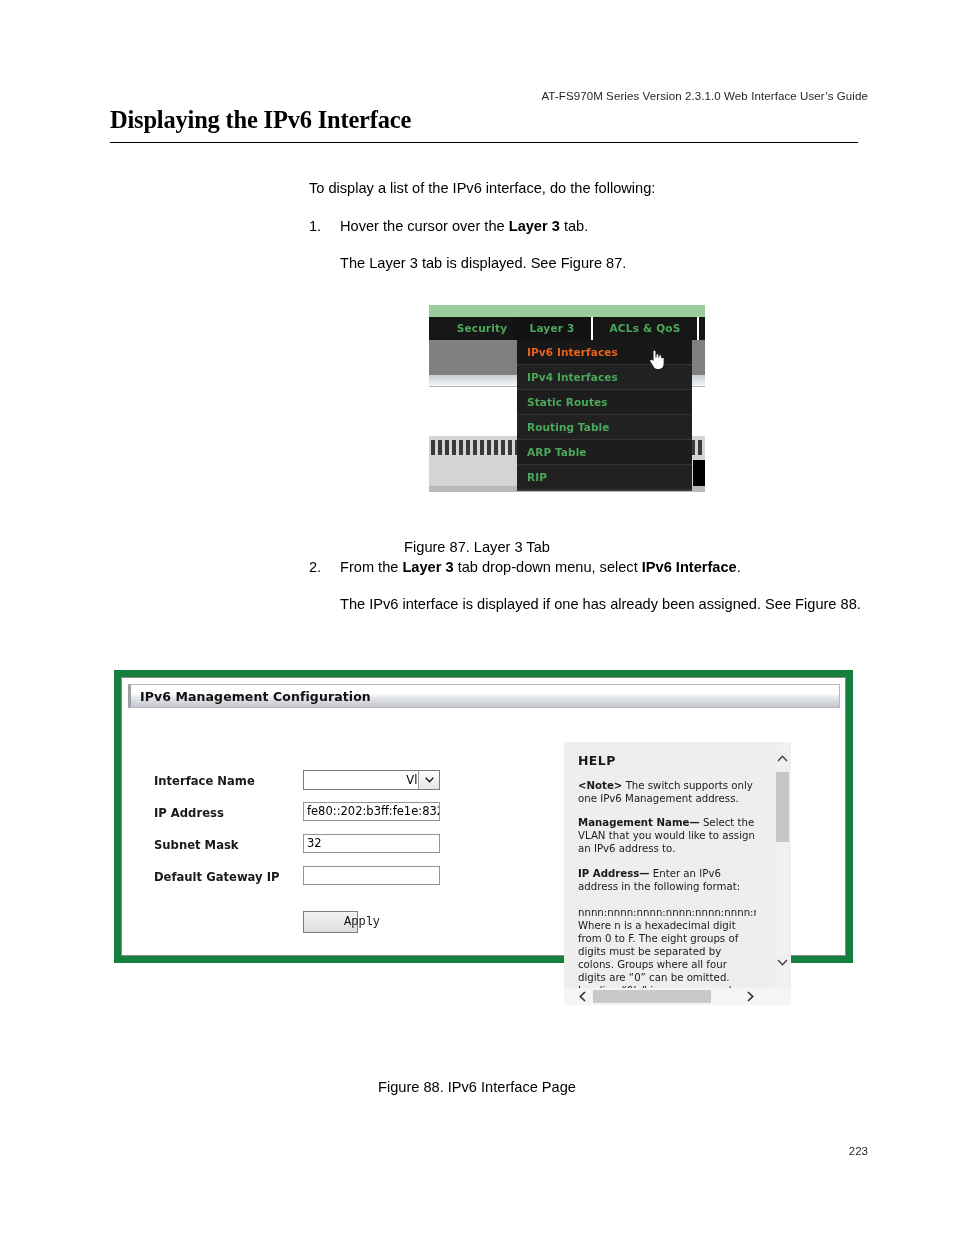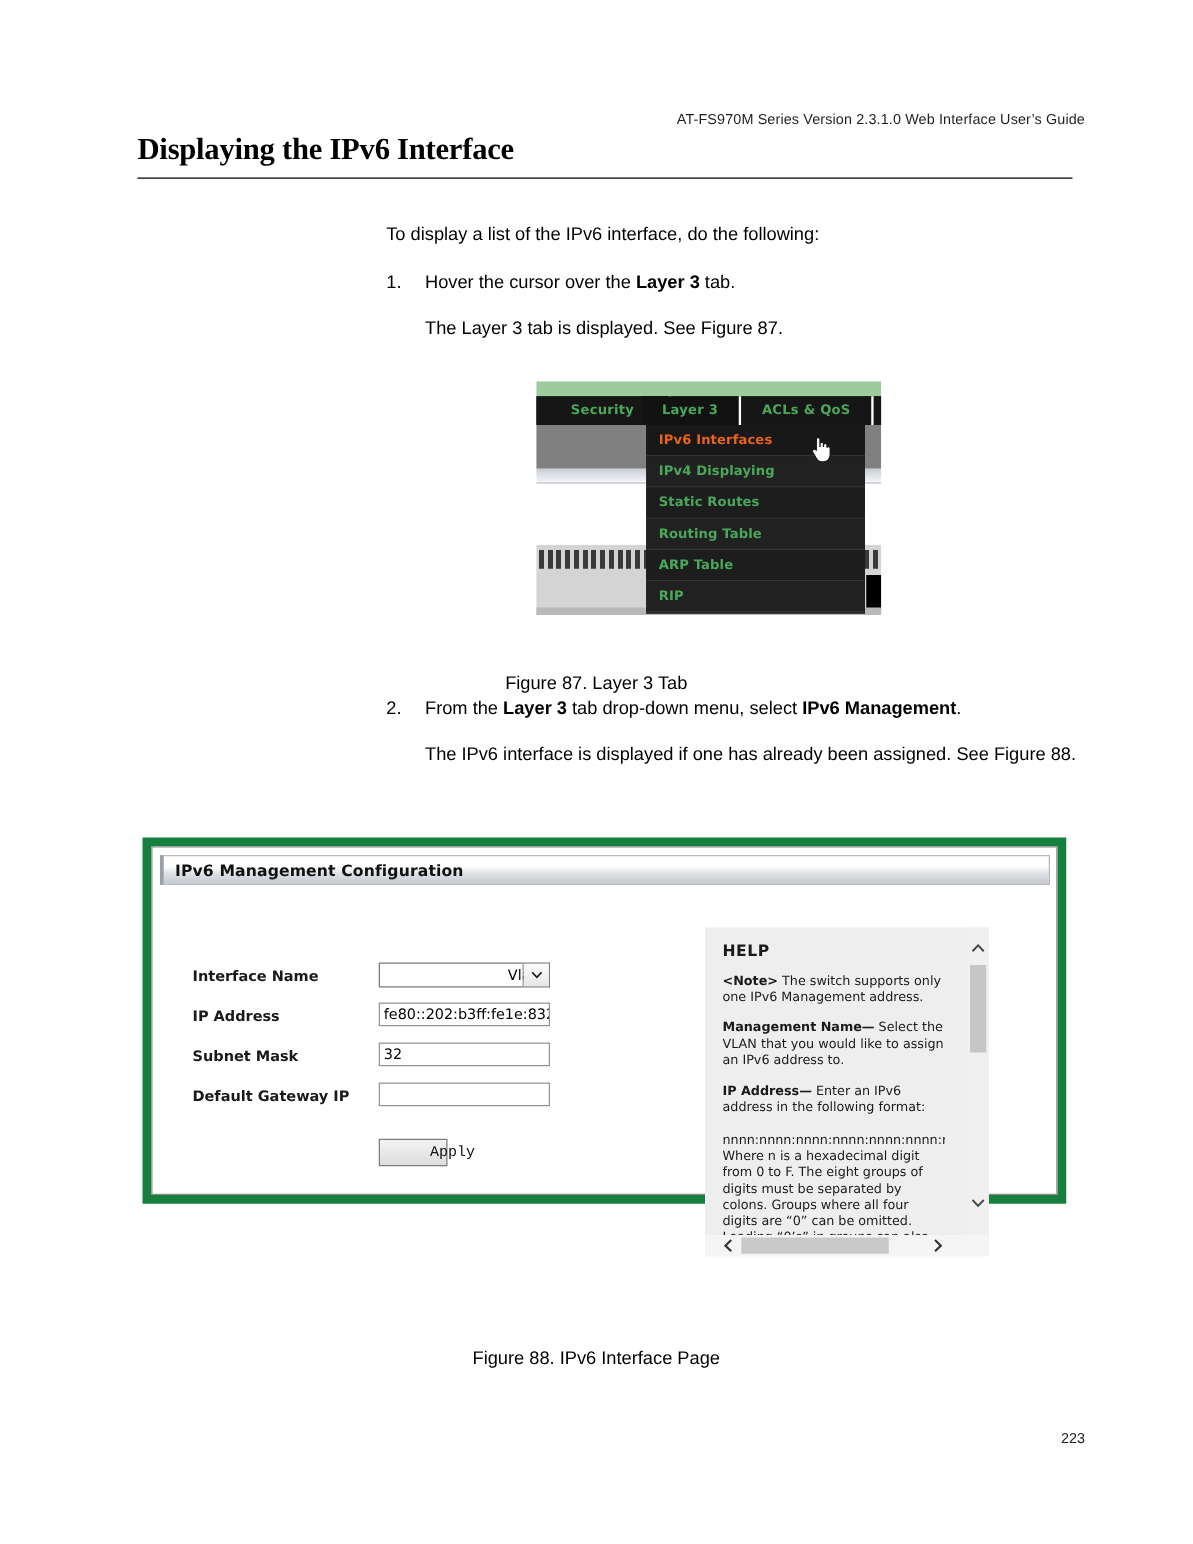--- a/index.html
+++ b/index.html
@@ -463,37 +463,37 @@
     <div class="f87-ports"></div>
   </div>
   <div class="f87-device-r">
     <div class="f87-ports-r"></div>
   </div>
   <div class="f87-blackbox"></div>
   <div class="f87-bottomstrip"></div>
 
   <div class="f87-dropdown">
     <div class="f87-menuitem sel">IPv6 Interfaces</div>
-    <div class="f87-menuitem">IPv4 Displaying</div>
+    <div class="f87-menuitem">IPv4 Interfaces</div>
     <div class="f87-menuitem">Static Routes</div>
     <div class="f87-menuitem">Routing Table</div>
     <div class="f87-menuitem">ARP Table</div>
     <div class="f87-menuitem">RIP</div>
   </div>
 
   <svg class="f87-cursor" viewBox="0 0 20 24">
     <path d="M6 13 L6 4.5 A1.5 1.5 0 0 1 9 4.5 L9 10.5 L9 8 A1.4 1.4 0 0 1 11.8 8 L11.8 10.5 L11.8 9 A1.4 1.4 0 0 1 14.6 9 L14.6 11 A1.4 1.4 0 0 1 17.2 11.3 L17.2 16.5 C17.2 20 15 22.5 12 22.5 L10.5 22.5 C8 22.5 6.6 21 5.6 19 L3.2 15 A1.6 1.6 0 0 1 5.6 12.8 Z" fill="#ffffff" stroke="#1a1a1a" stroke-width="1.1"></path>
   </svg>
 </div>
 
 <div class="fig-caption fig87-caption">Figure 87. Layer 3 Tab</div>
 
 <div class="body-text step2">
   <div class="step-row">
-    <span class="step-num">2.</span><span>From the </span><b class="strong">Layer 3</b><span> tab drop-down menu, select </span><b class="strong">IPv6 Management</b><span>.</span>
+    <span class="step-num">2.</span><span>From the </span><b class="strong">Layer 3</b><span> tab drop-down menu, select </span><b class="strong">IPv6 Interface</b><span>.</span>
   </div>
 </div>
 <div class="body-text step2sub">The IPv6 interface is displayed if one has already been assigned. See Figure 88.</div>
 
 <div class="fig88">
   <div class="f88-inner">
 
     <div class="f88-titlebar">
       <div class="f88-title">IPv6 Management Configuration</div>
     </div>

